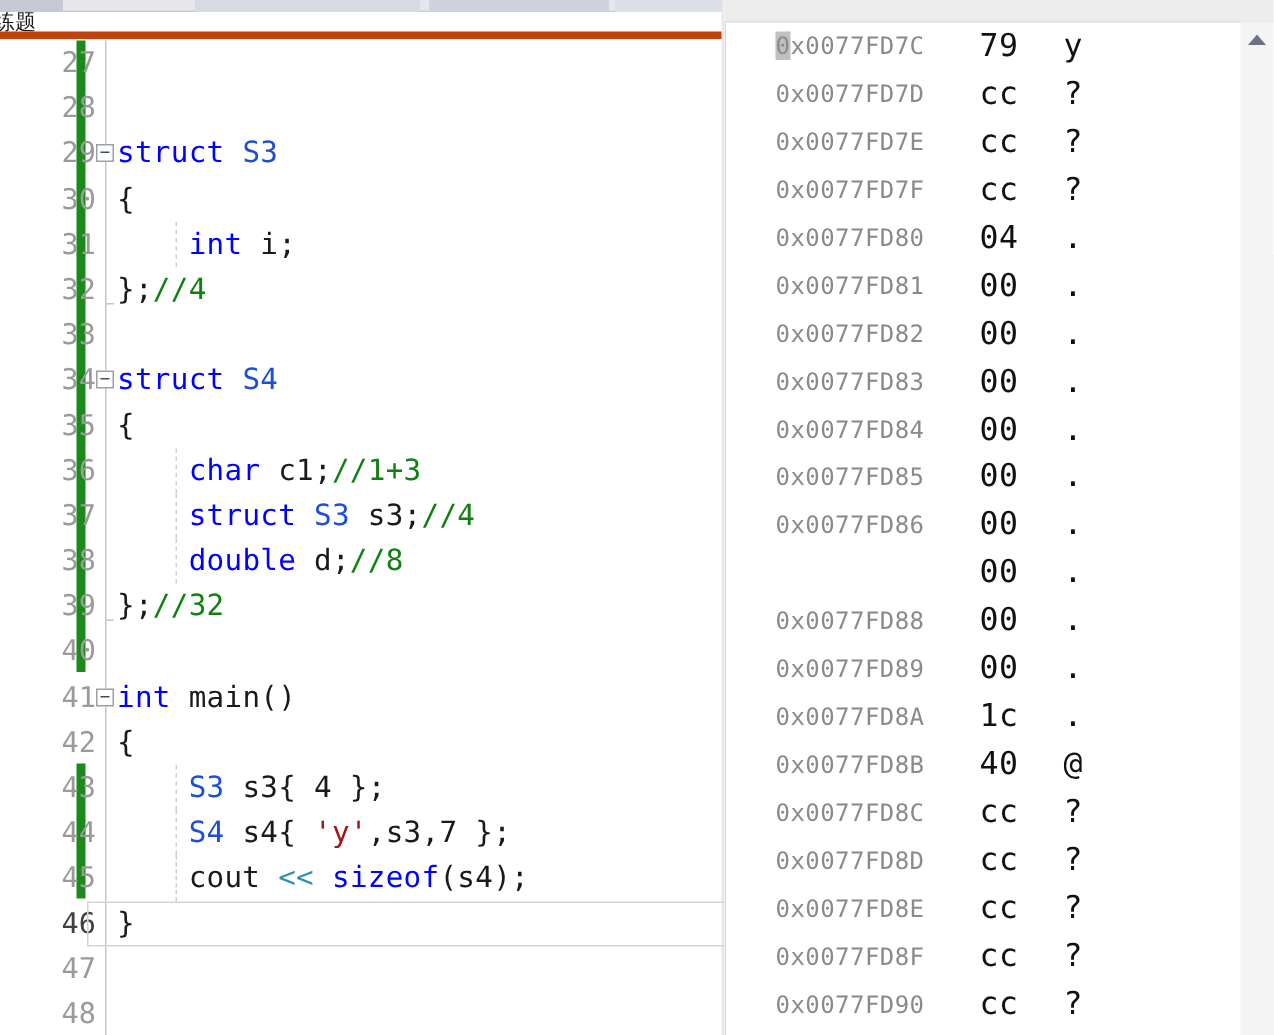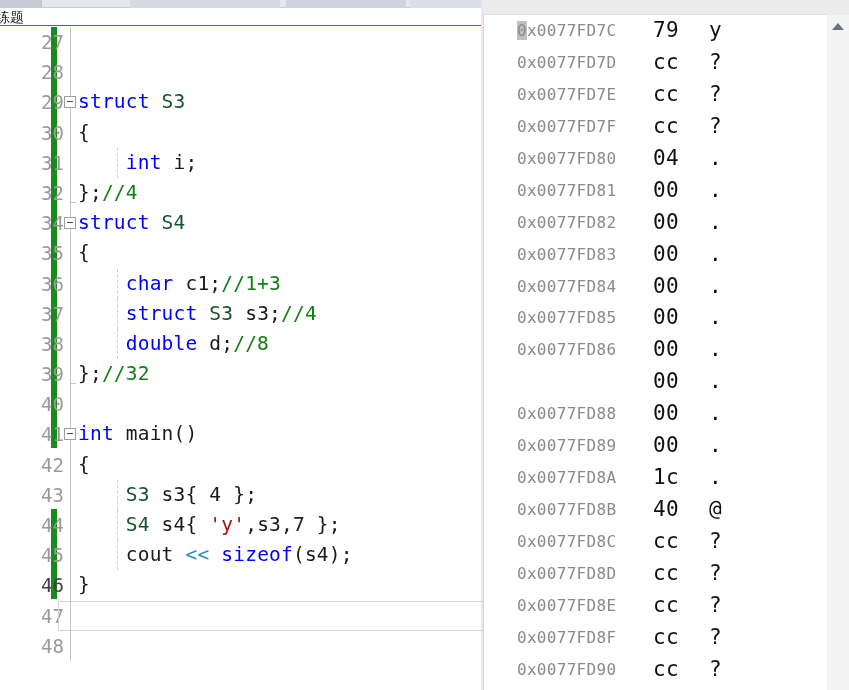--- a/index.html
+++ b/index.html
@@ -44,21 +44,21 @@
   #tabstrip .tab-chip.c2 { left: 130px; width: 150px; background:#d7dae3; }
   #tabstrip .tab-chip.c3 { left: 286px; width: 120px; background:#d0d3dd; }
   #tabstrip .tab-chip.c4 { left: 410px; width: 73px; background:#dcdfe7; }
 
   
   #breadcrumb-row {
     position: absolute;
     left: 0; top: 8px;
     width: 483px; height: 18px;
     background: #ffffff;
-    border-bottom: 1px solid #c2410c;
+    border-bottom: 5px solid #c2410c;
     display: flex;
     align-items: center;
     overflow: hidden;
   }
   #breadcrumb-text {
     font-family: "DejaVu Sans", "Liberation Sans", sans-serif;
     font-size: 14px;
     color: #1a1a1a;
     line-height: 16px;
     margin-left: -4px;
@@ -151,21 +151,21 @@
     position: absolute;
     left: 78px; top: 0;
     font-family: "DejaVu Sans Mono", "Liberation Mono", monospace;
     font-size: 19.5px;
     color: #1a1a1a;
     letter-spacing: 0.2px;
   }
 
   
   .kw   { color: #0000ff; }   
-  .typ  { color: #14532d; }   
+  .typ  { color: #1d4ed8; }   
   .cmt  { color: #108010; }   
   .str  { color: #a31515; }   
   .fn   { color: #1a1a1a; }
   .opg  { color: #2b91af; }   
   .pl   { color: #1a1a1a; }   
 
   
   #current-line-box {
     position: absolute;
     left: 58px;
@@ -301,20 +301,21 @@
     <div id="code-surface">
       <div id="changebar-1"></div>
       <div id="changebar-2"></div>
       <div id="code-lines">
           <div class="code-line"><div class="ln">27</div><div class="fold-line"></div><div class="code-text"></div></div>
           <div class="code-line"><div class="ln">28</div><div class="fold-line"></div><div class="code-text"></div></div>
           <div class="code-line"><div class="ln">29</div><div class="fold-line"></div><div class="fold-box"></div><div class="code-text"><span class="kw">struct </span><span class="typ">S3</span></div></div>
           <div class="code-line"><div class="ln">30</div><div class="fold-line"></div><div class="code-text"><span class="pl">{</span></div></div>
           <div class="code-line"><div class="ln">31</div><div class="fold-line"></div><div class="indent-guide"></div><div class="code-text"><span class="pl">    </span><span class="kw">int</span><span class="pl"> i;</span></div></div>
           <div class="code-line"><div class="ln">32</div><div class="fold-end"></div><div class="code-text"><span class="pl">};</span><span class="cmt">//4</span></div></div>
+          <div class="code-line"><div class="ln">33</div><div class="fold-line"></div><div class="code-text"></div></div>
           <div class="code-line"><div class="ln">34</div><div class="fold-line"></div><div class="fold-box"></div><div class="code-text"><span class="kw">struct </span><span class="typ">S4</span></div></div>
           <div class="code-line"><div class="ln">35</div><div class="fold-line"></div><div class="code-text"><span class="pl">{</span></div></div>
           <div class="code-line"><div class="ln">36</div><div class="fold-line"></div><div class="indent-guide"></div><div class="code-text"><span class="pl">    </span><span class="kw">char</span><span class="pl"> c1;</span><span class="cmt">//1+3</span></div></div>
           <div class="code-line"><div class="ln">37</div><div class="fold-line"></div><div class="indent-guide"></div><div class="code-text"><span class="pl">    </span><span class="kw">struct</span><span class="pl"> </span><span class="typ">S3</span><span class="pl"> s3;</span><span class="cmt">//4</span></div></div>
           <div class="code-line"><div class="ln">38</div><div class="fold-line"></div><div class="indent-guide"></div><div class="code-text"><span class="pl">    </span><span class="kw">double</span><span class="pl"> d;</span><span class="cmt">//8</span></div></div>
           <div class="code-line"><div class="ln">39</div><div class="fold-end"></div><div class="code-text"><span class="pl">};</span><span class="cmt">//32</span></div></div>
           <div class="code-line"><div class="ln">40</div><div class="fold-line"></div><div class="code-text"></div></div>
           <div class="code-line"><div class="ln">41</div><div class="fold-line"></div><div class="fold-box"></div><div class="code-text"><span class="kw">int</span><span class="fn"> main()</span></div></div>
           <div class="code-line"><div class="ln">42</div><div class="fold-line"></div><div class="code-text"><span class="pl">{</span></div></div>
           <div class="code-line"><div class="ln">43</div><div class="fold-line"></div><div class="indent-guide"></div><div class="code-text"><span class="pl">    </span><span class="typ">S3</span><span class="pl"> s3{ 4 };</span></div></div>

